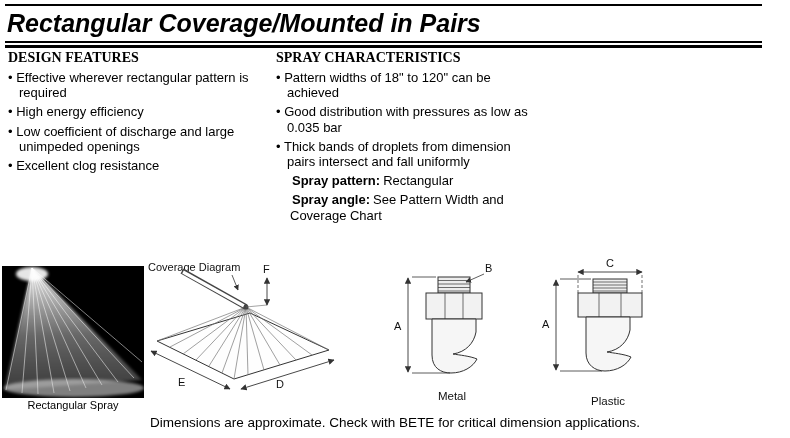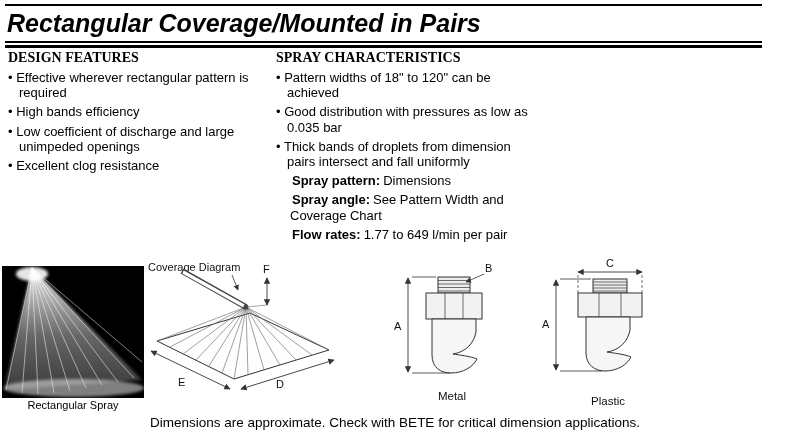--- a/index.html
+++ b/index.html
@@ -57,41 +57,38 @@
   <div class="rule-thin"></div>
   <div class="rule-thick"></div>
 </div>
 
 <div class="columns">
 
   <div class="col-left">
     <h2 class="col-heading">DESIGN FEATURES</h2>
     <ul class="bullets">
       <li>Effective wherever rectangular pattern is required</li>
-      <li>High bands efficiency</li>
+      <li>High energy efficiency</li>
       <li>Low coefficient of discharge and large unimpeded openings</li>
       <li>Excellent clog resistance</li>
     </ul>
   </div>
 
   <div class="col-right">
     <h2 class="col-heading">SPRAY CHARACTERISTICS</h2>
     <ul class="bullets">
       <li>Pattern widths of 18" to 120" can be achieved</li>
       <li>Good distribution with pressures as low as 0.035 bar</li>
       <li>Thick bands of droplets from dimension pairs intersect and fall uniformly</li>
     </ul>
     <div class="spec-line">
-      <span class="spec-label">Spray pattern:</span><span class="spec-value">Dimensions</span>
+      <span class="spec-label">Spray pattern:</span><span class="spec-value">Rectangular</span>
     </div>
     <div class="spec-line">
       <span class="spec-label">Spray angle:</span><span class="spec-value">See Pattern Width and Coverage Chart</span>
-    </div>
-    <div class="spec-line">
-      <span class="spec-label">Flow rates:</span><span class="spec-value">1.77 to 649 l/min per pair</span>
     </div>
   </div>
 
 </div>
 
 <div class="figures">
 
   <div class="photo-fig">
     <div class="photo-box">
       <svg width="142" height="132" viewBox="0 0 142 132">

